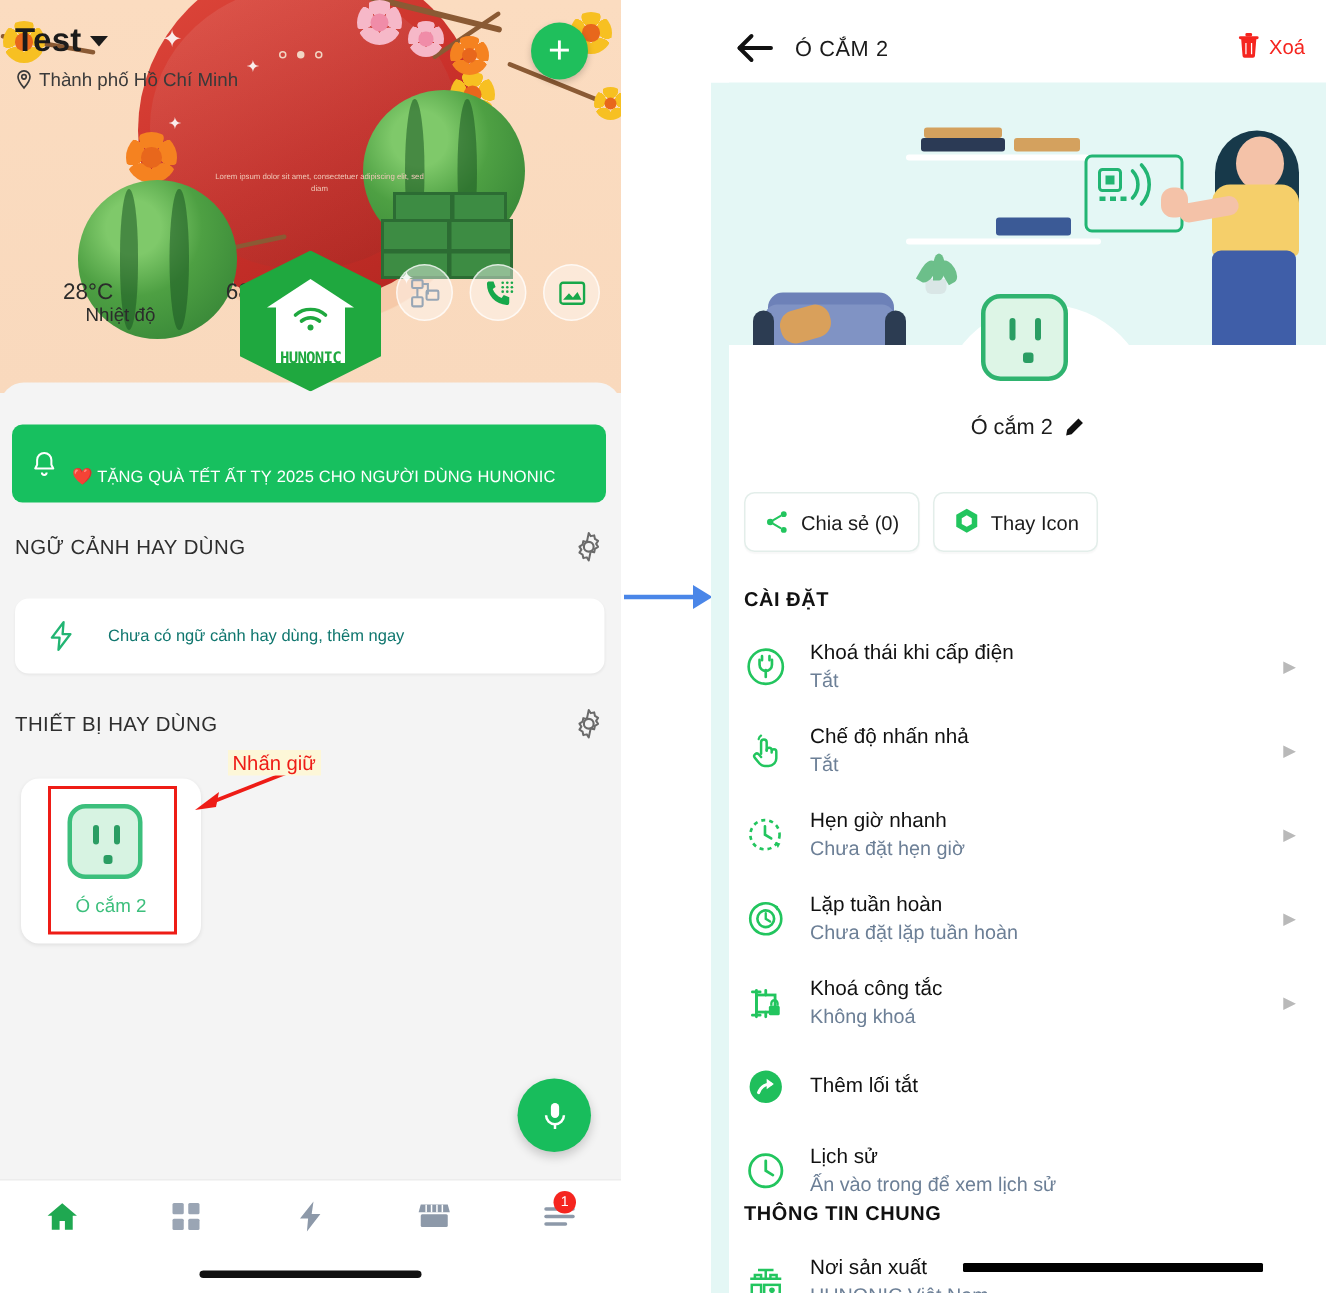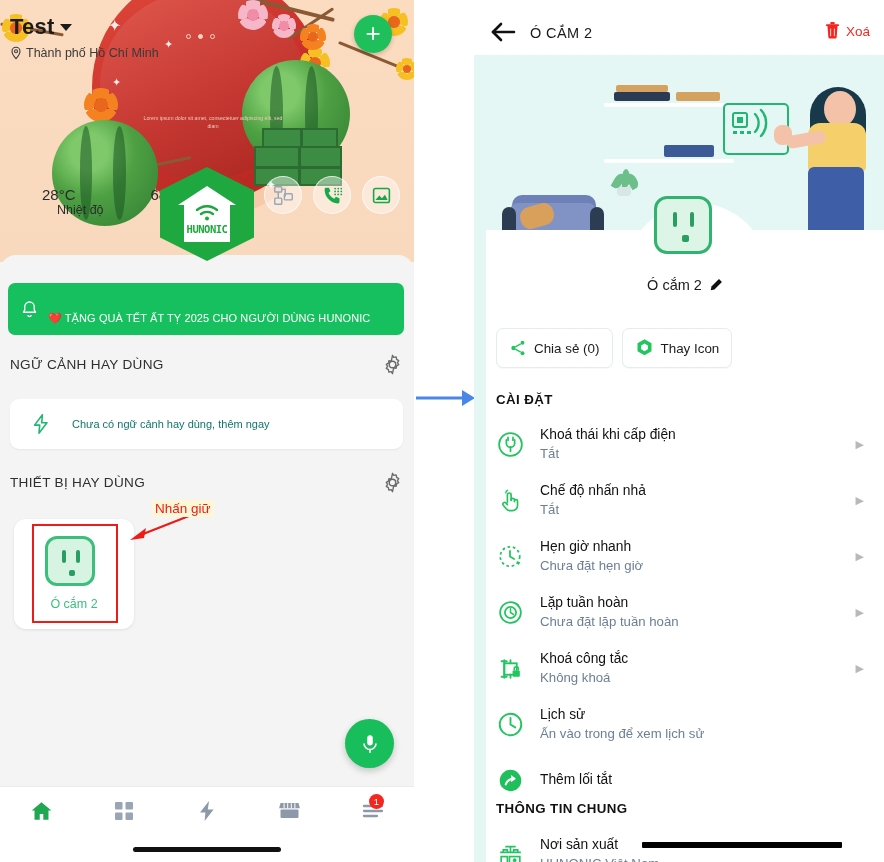--- a/index.html
+++ b/index.html
@@ -144,21 +144,21 @@
   .logo-house .roof {
     position:absolute; left:0; top:0; width:0;height:0;
     border-left:29px solid transparent; border-right:29px solid transparent;
     border-bottom:19px solid #ffffff;
   }
   .logo-house .body {
     position:absolute; left:6px; top:18px; width:46px; height:38px; background:#fff;
   }
   .logo-house .wifi { position:absolute; left:17px; top:19px; color:#1fa83f; font-size:13px; }
   .logo-house .word {
-    position:absolute; left:0; top:37px; width:58px; text-align:center;
+    position:absolute; left:0; top:47px; width:58px; text-align:center;
     font-family:"DejaVu Sans Mono", monospace; font-weight:bold;
     font-size:10.5px; color:#1fa83f; letter-spacing:-.5px;
   }
 
   
   .lbody { position:absolute; left:0; top:255px; width:414px; height:530px; background:#f4f4f4;
            border-top-left-radius:16px; border-top-right-radius:16px; }
 
   .promo {
     position:absolute; left:8px; top:283px; width:396px; height:52px;
@@ -729,40 +729,40 @@
         <div class="tx">
           <div class="t1">Khoá công tắc</div>
           <div class="t2">Không khoá</div>
         </div>
         <div class="chev">▶</div>
       </div>
 
       <div class="row">
         <div class="ic">
           <svg width="29" height="29" viewBox="0 0 28 28">
+            <circle cx="14" cy="14" r="10.4" fill="#1fbf5c"></circle>
+            <path d="M9.4 17.8c1.6-4.4 4.6-5.6 8-5.6" fill="none" stroke="#fff" stroke-width="2" stroke-linecap="round"></path>
+            <path d="M14.6 8.8l4.6 3.4-4.6 3.4z" fill="#fff"></path>
+          </svg>
+        </div>
+        <div class="tx">
+          <div class="t1">Thêm lối tắt</div>
+        </div>
+      </div>
+
+      <div class="row">
+        <div class="ic">
+          <svg width="29" height="29" viewBox="0 0 28 28">
             <circle cx="14" cy="14" r="10.4" fill="none" stroke="#22c55e" stroke-width="1.8"></circle>
             <path d="M14 7.6V14l4.6 2.8" stroke="#22c55e" stroke-width="1.8" fill="none" stroke-linecap="round"></path>
           </svg>
         </div>
         <div class="tx">
           <div class="t1">Lịch sử</div>
           <div class="t2">Ấn vào trong để xem lịch sử</div>
-        </div>
-      </div>
-
-      <div class="row">
-        <div class="ic">
-          <svg width="29" height="29" viewBox="0 0 28 28">
-            <circle cx="14" cy="14" r="10.4" fill="#1fbf5c"></circle>
-            <path d="M9.4 17.8c1.6-4.4 4.6-5.6 8-5.6" fill="none" stroke="#fff" stroke-width="2" stroke-linecap="round"></path>
-            <path d="M14.6 8.8l4.6 3.4-4.6 3.4z" fill="#fff"></path>
-          </svg>
-        </div>
-        <div class="tx">
-          <div class="t1">Thêm lối tắt</div>
         </div>
       </div>
     </div>
 
     <div class="rsec" style="top:801px;">THÔNG TIN CHUNG</div>
 
     <div class="rows" style="top:826px;">
       <div class="row">
         <div class="ic">
           <svg width="29" height="29" viewBox="0 0 28 28">

